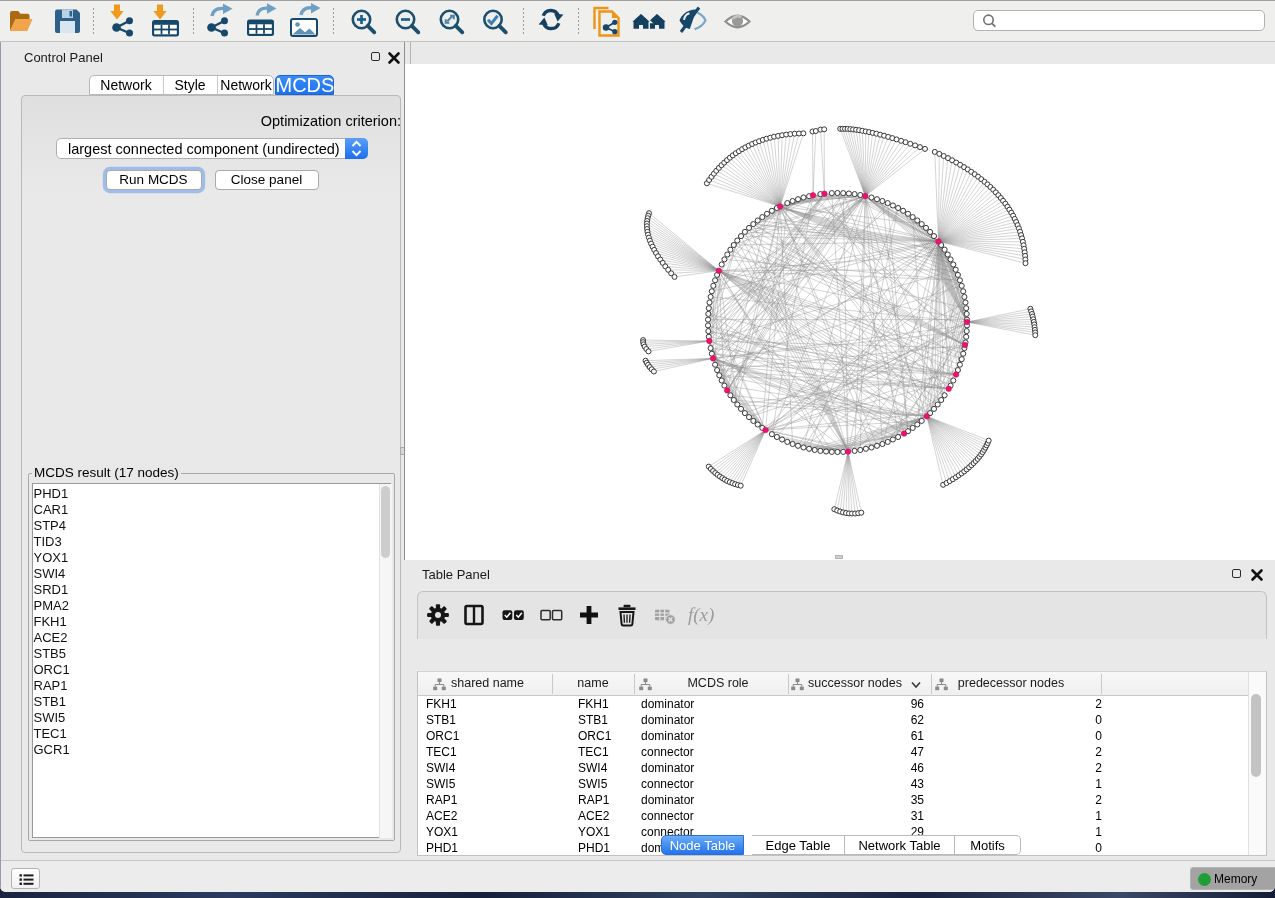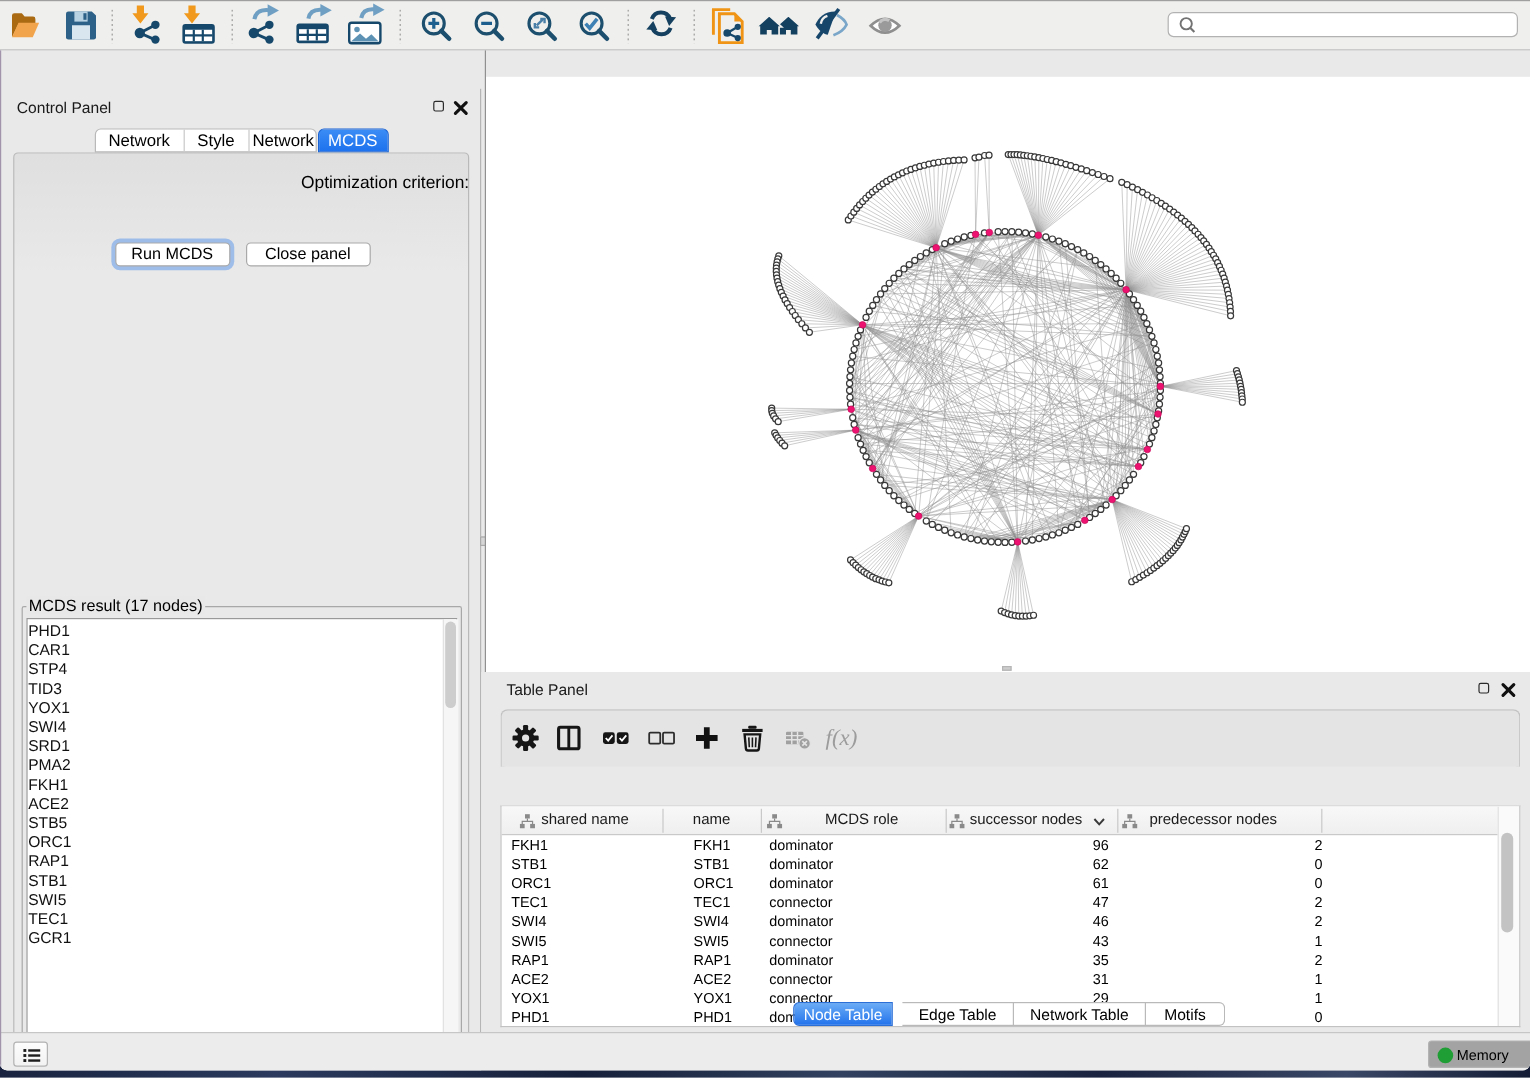--- a/index.html
+++ b/index.html
@@ -8,30 +8,30 @@
   .abs { position:absolute; }
   #win { position:absolute; left:0; top:0; width:1275px; height:892px;
          background:#e9e9e9; border-radius:0 0 6px 6px; overflow:hidden; }
   #toolbar { position:absolute; left:0; top:0; width:1275px; height:42px;
              background:#efefed; border-top:1px solid #9f9f9f; border-bottom:1px solid #c3c3c3; }
   .tsep { position:absolute; top:7px; height:28px; width:1px;
           background-image:linear-gradient(#9a9a9a 40%, rgba(0,0,0,0) 0%);
           background-size:1px 4px; }
   #searchbox { position:absolute; left:973px; top:9px; width:292px; height:21px;
                background:#fff; border:1px solid #b2b2b2; border-radius:5px; }
-  #cpanel { position:absolute; left:0; top:42px; width:401px; height:818px;
-            background:#e9e9e9; border-right:1px solid #b5b5b5;margin-top:32px; }
+  #cpanel { position:absolute; left:10px; top:42px; width:401px; height:818px;
+            background:#e9e9e9; border-right:1px solid #b5b5b5; }
   .ptitle { font-size:13px; color:#1a1a1a; }
   .floatbtn { position:absolute; width:9px; height:9px; border:1.5px solid #2b2b2b; border-radius:2px; }
   .tabrow { position:absolute; height:20px; background:#fff; border:1px solid #b9b9b9;
             border-radius:5px 5px 0 0; }
   .tab { position:absolute; top:0; height:18px; line-height:19px; text-align:center;
          font-size:14px; color:#000; border-left:1px solid #c9c9c9; }
   .tabsel { position:absolute; height:20px; background:linear-gradient(#3b8cf5,#1d72ee);
-            border:1px solid #1b64d5; border-radius:5px 5px 0 0; color:#fff; font-size:14px;
+            border:1px solid #1b64d5; border-radius:5px 5px 0 0; color:#fff; font-size:20px;
             text-align:center; line-height:19px; }
   #cpcontent { position:absolute; left:11px; top:52.5px; width:380px; height:758.5px;
                background:linear-gradient(#dfdfdf, #e9e9e9 100px); border:1px solid #b9b9b9;
                border-radius:4px; }
   .btn { position:absolute; height:20px; background:#fff; border:1px solid #a9a9a9;
          border-radius:4px; font-size:13.5px; color:#000; text-align:center; line-height:17px; }
   #ddown { position:absolute; left:34px; top:42px; width:312px; height:21px; background:#fff;
            border:1px solid #b0b0b0; border-radius:5px; font-size:14.5px; line-height:20px;
            color:#000; padding-left:11px; }
   #ddbtn { position:absolute; right:-1px; top:-1px; width:23px; height:21px;
@@ -201,20 +201,26 @@
     <path d="M2.5 2.5 L11.5 11.5 M11.5 2.5 L2.5 11.5" stroke="#111" stroke-width="2.6" stroke-linecap="round"></path>
   </svg>
   <div class="tabrow" style="left:79px;top:32.5px;width:185px">
     <div class="tab" style="left:0;width:72px;border-left:none">Network</div>
     <div class="tab" style="left:72.5px;width:54px">Style</div>
     <div class="tab" style="left:127px;width:57px">Network</div>
   </div>
   <div class="tabsel" style="left:264.5px;top:32.5px;width:59px">MCDS</div>
   <div id="cpcontent">
     <div class="abs" style="left:0;top:17.5px;width:379px;text-align:right;font-size:14.5px;color:#000">Optimization criterion:</div>
+    <div id="ddown">largest connected component (undirected)
+      <div id="ddbtn"><svg width="23" height="21" viewBox="0 0 23 21">
+        <path d="M7.5 8 L11.5 3.8 L15.5 8" fill="none" stroke="#fff" stroke-width="1.9"></path>
+        <path d="M7.5 13 L11.5 17.2 L15.5 13" fill="none" stroke="#fff" stroke-width="1.9"></path>
+      </svg></div>
+    </div>
     <div class="btn" style="left:83.5px;top:74.5px;width:96px;box-shadow:0 0 0 3.2px rgba(119,166,233,0.65)">Run MCDS</div>
     <div class="btn" style="left:192.5px;top:74.5px;width:104px">Close panel</div>
     <div id="fieldset">
       <div id="fslegend">MCDS result (17 nodes)</div>
       <div id="mlist">
         <div class="mitem" style="left:0.5px;top:2.3px">PHD1</div>
 <div class="mitem" style="left:0.5px;top:18.3px">CAR1</div>
 <div class="mitem" style="left:0.5px;top:34.3px">STP4</div>
 <div class="mitem" style="left:0.5px;top:50.3px">TID3</div>
 <div class="mitem" style="left:0.5px;top:66.3px">YOX1</div>

